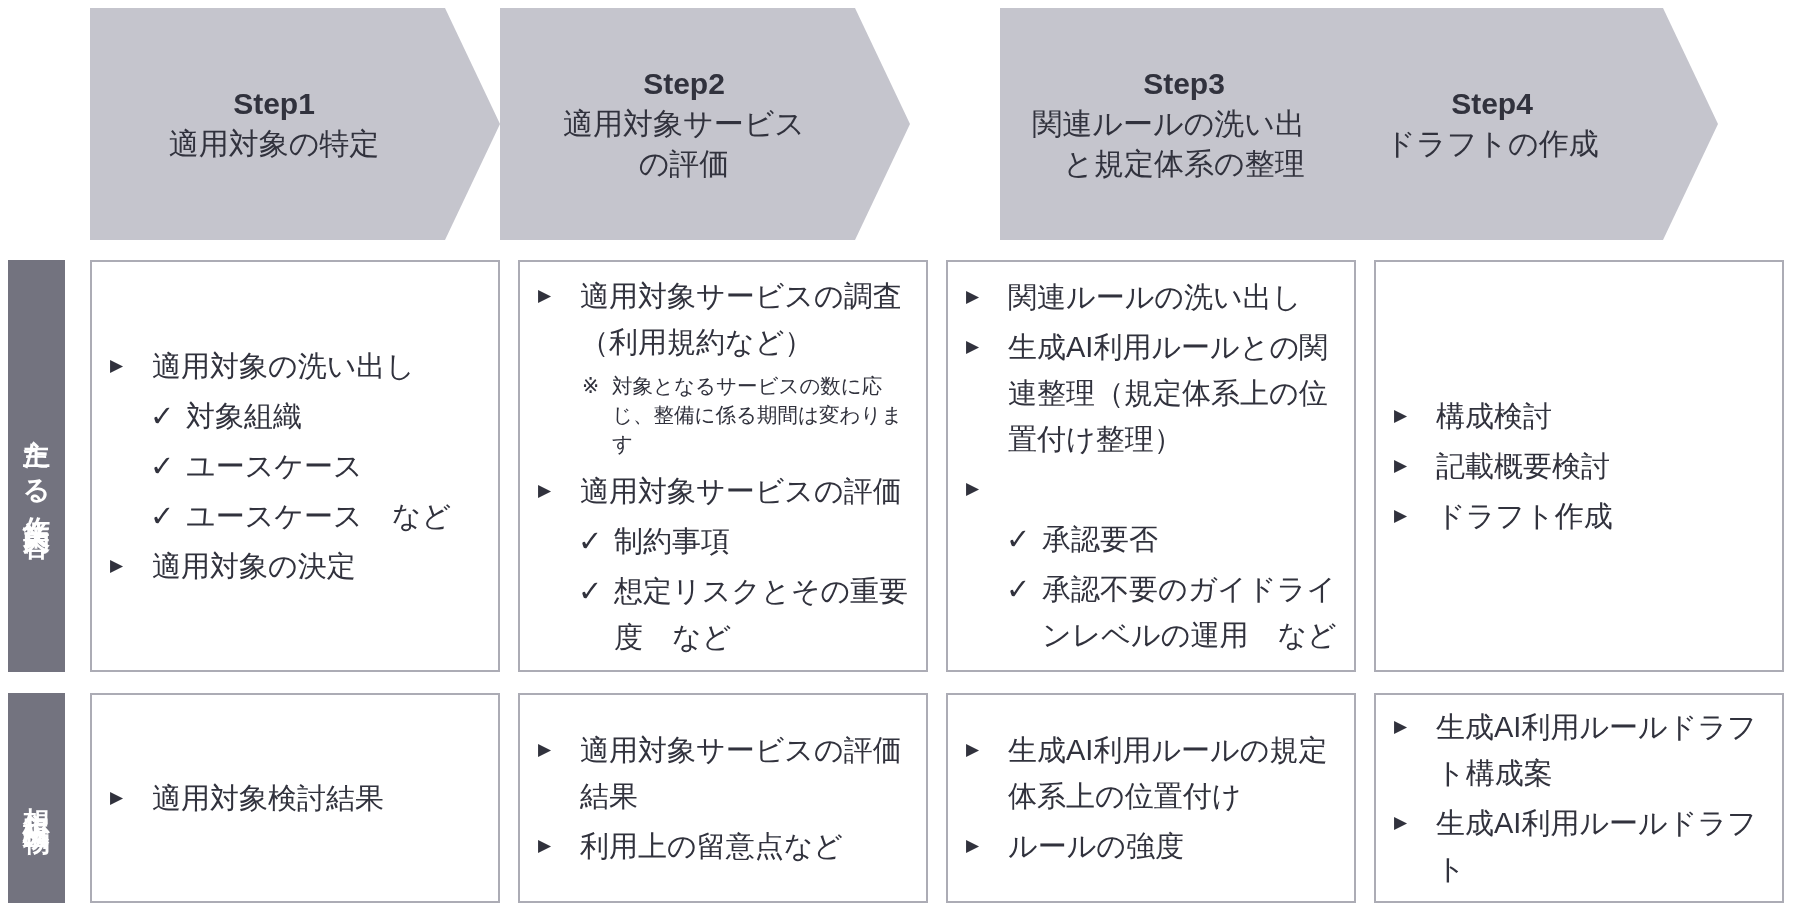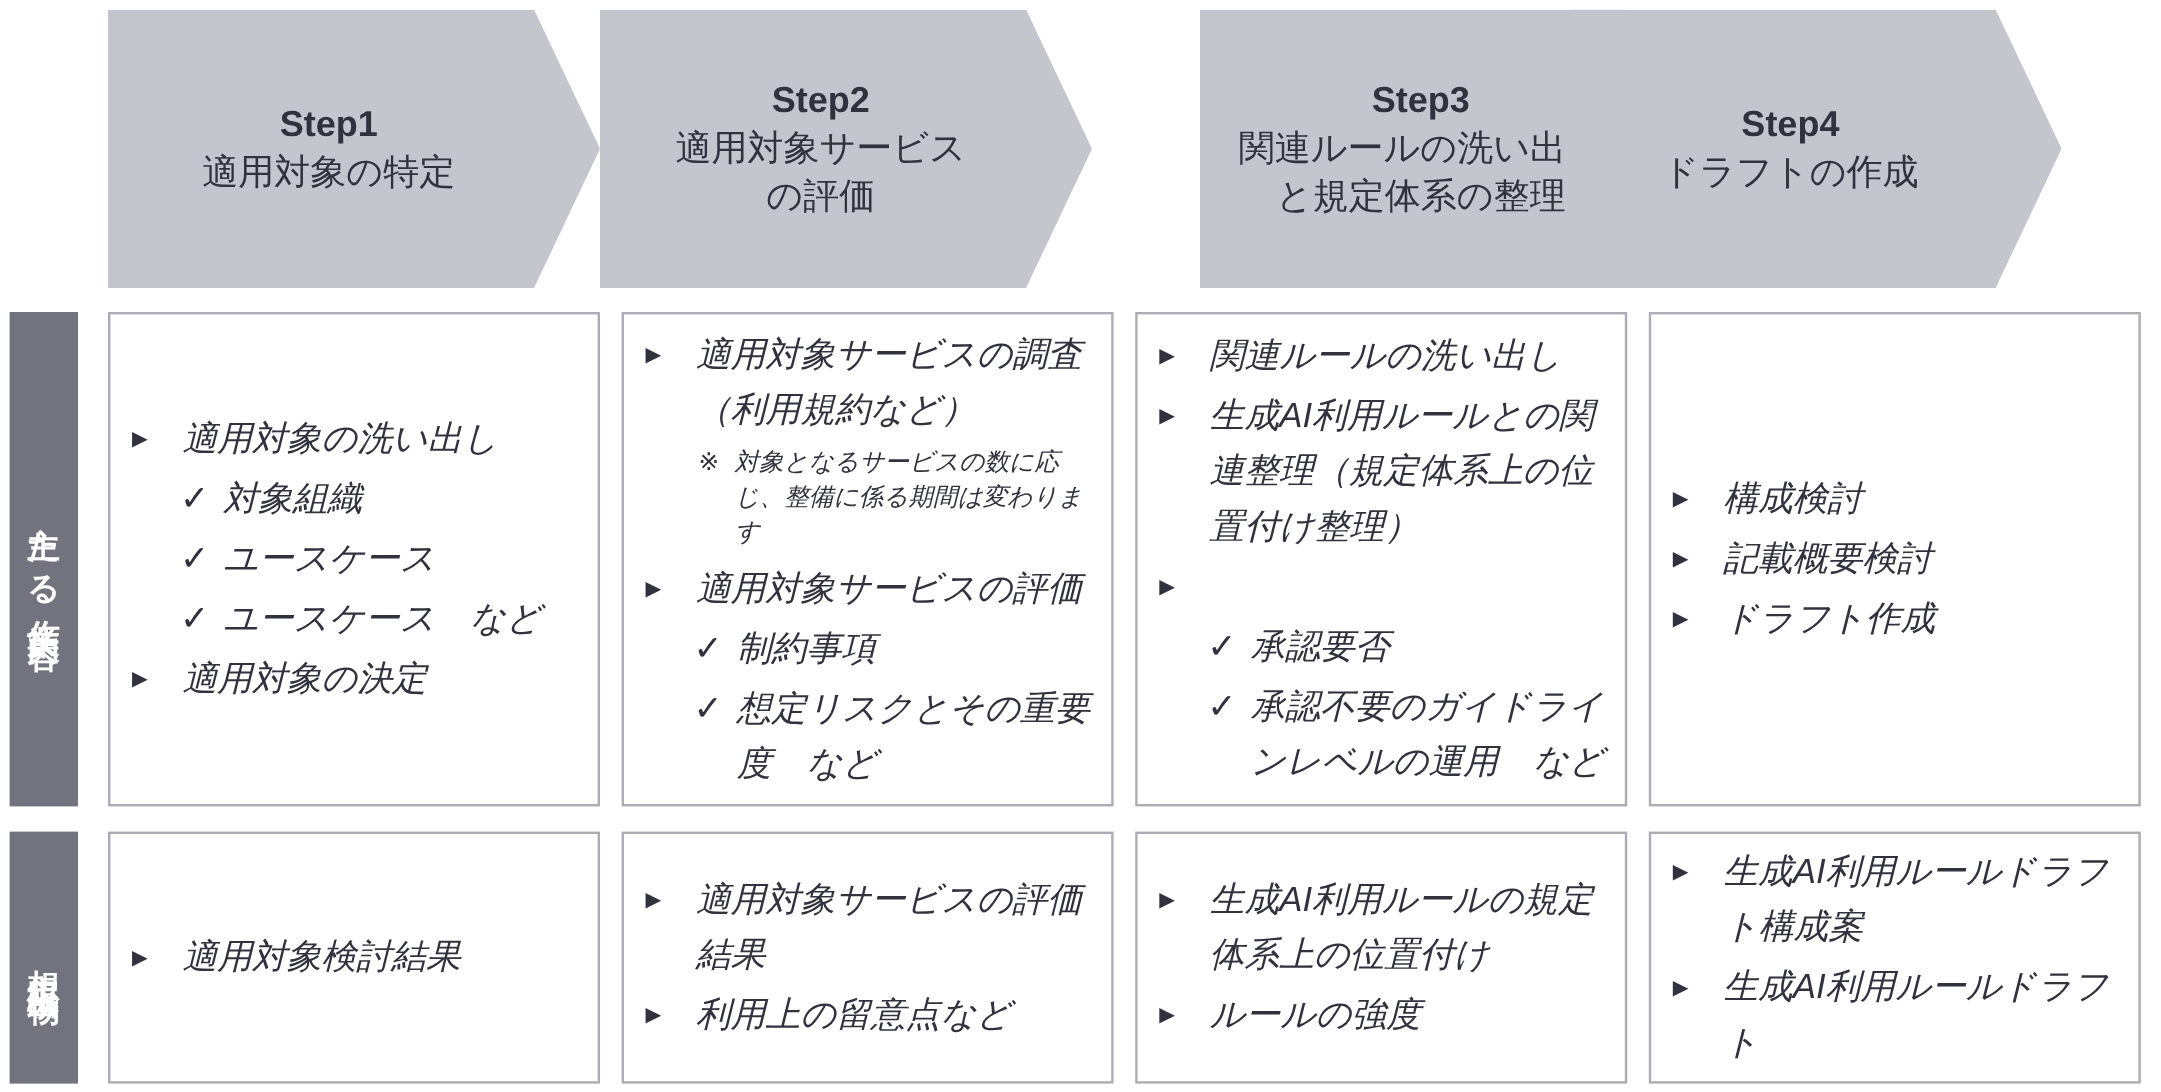--- a/index.html
+++ b/index.html
@@ -44,21 +44,21 @@
   .row1{top:260px;height:412px;}
   .row2{top:693px;height:210px;}
   .c1{left:90px}.c2{left:518px}.c3{left:946px}.c4{left:1374px}
 
   
   .bullet{display:flex;align-items:flex-start;font-size:29px;line-height:46px;margin:2px 0;}
   .mk{flex:none;}
   .mk-tri{width:42px;font-size:17px;line-height:46px;padding-left:2px;}
   .mk-check{width:36px;font-size:29px;line-height:46px;}
   .lv2{margin-left:42px;}
-  .txt{flex:1;min-width:0;font-style:italic;}
+  .txt{flex:1;min-width:0;}
   .note{display:flex;align-items:flex-start;font-size:20.5px;line-height:29px;
         margin:4px 0 8px 46px;}
   .mk-note{width:30px;flex:none;font-size:20.5px;line-height:29px;}
 </style>
 </head>
 <body>
 
 <div class="canvas">
 
   <div class="arrow a1">

